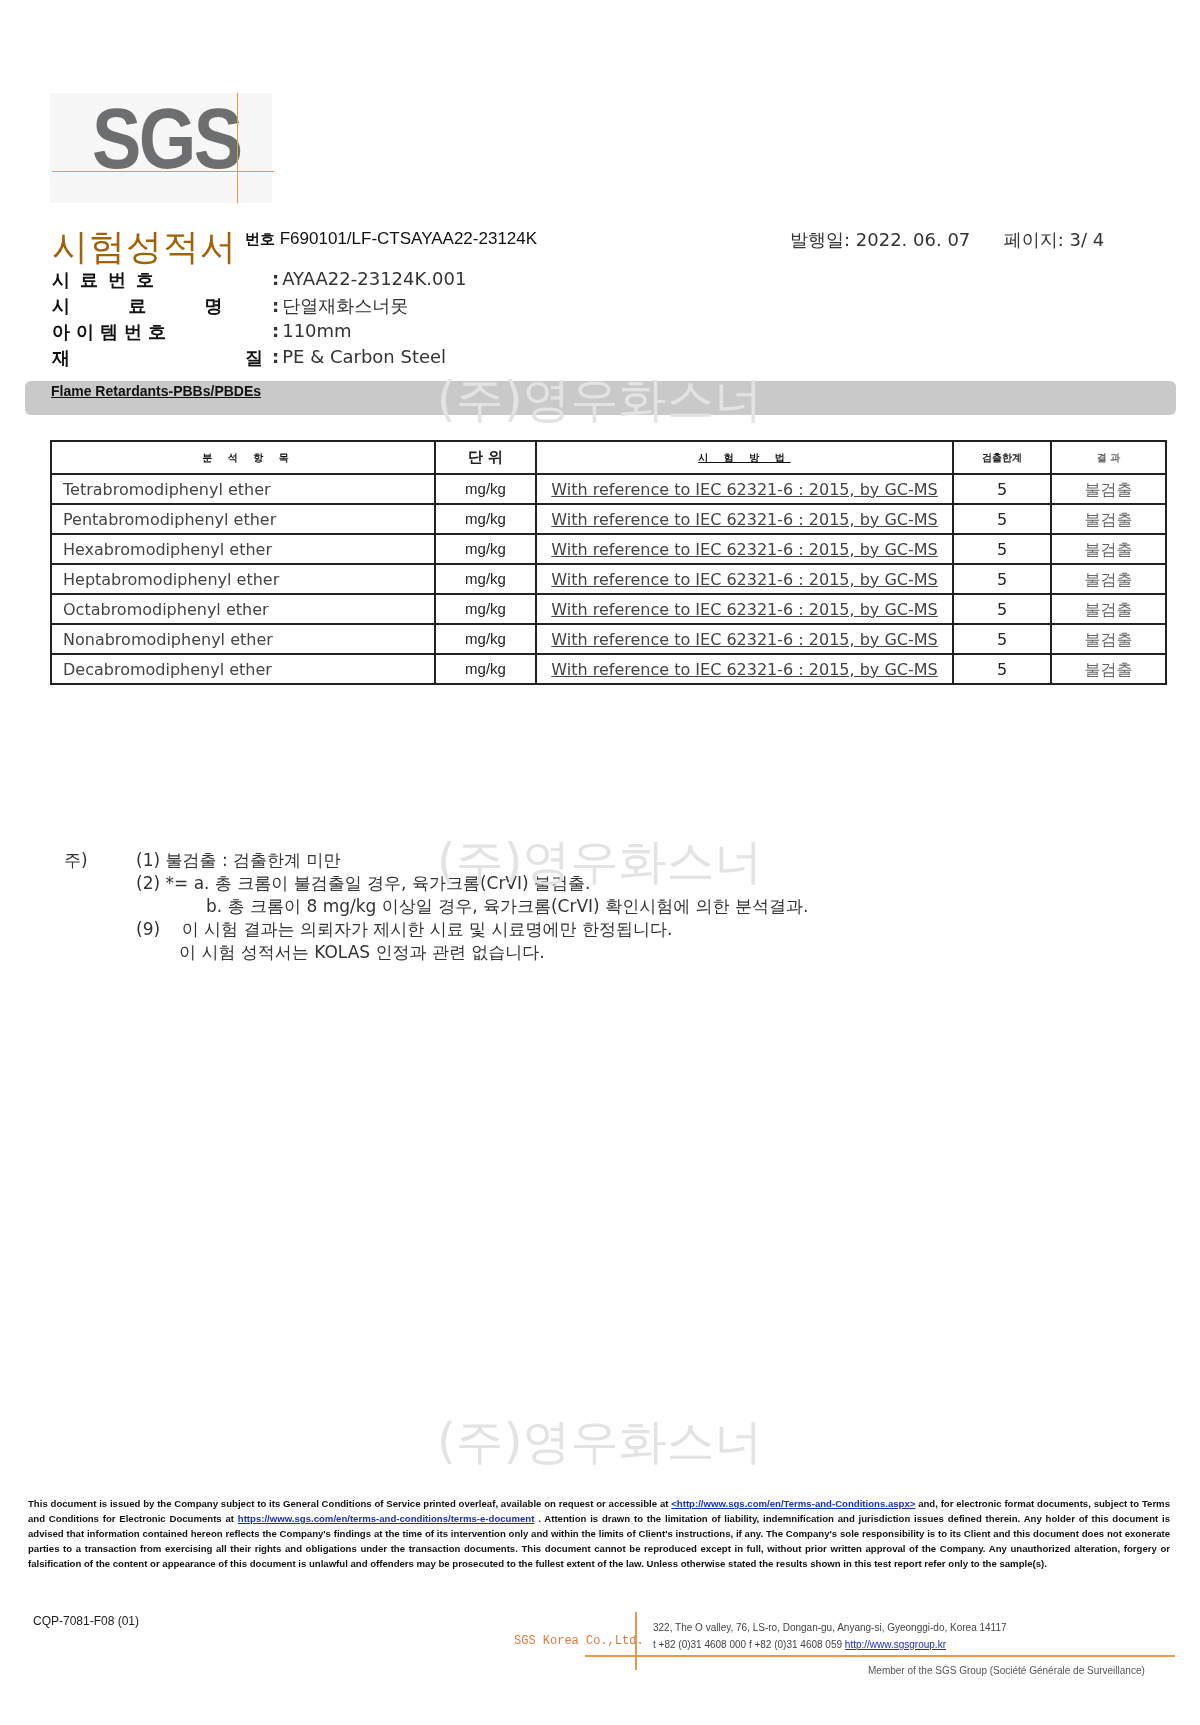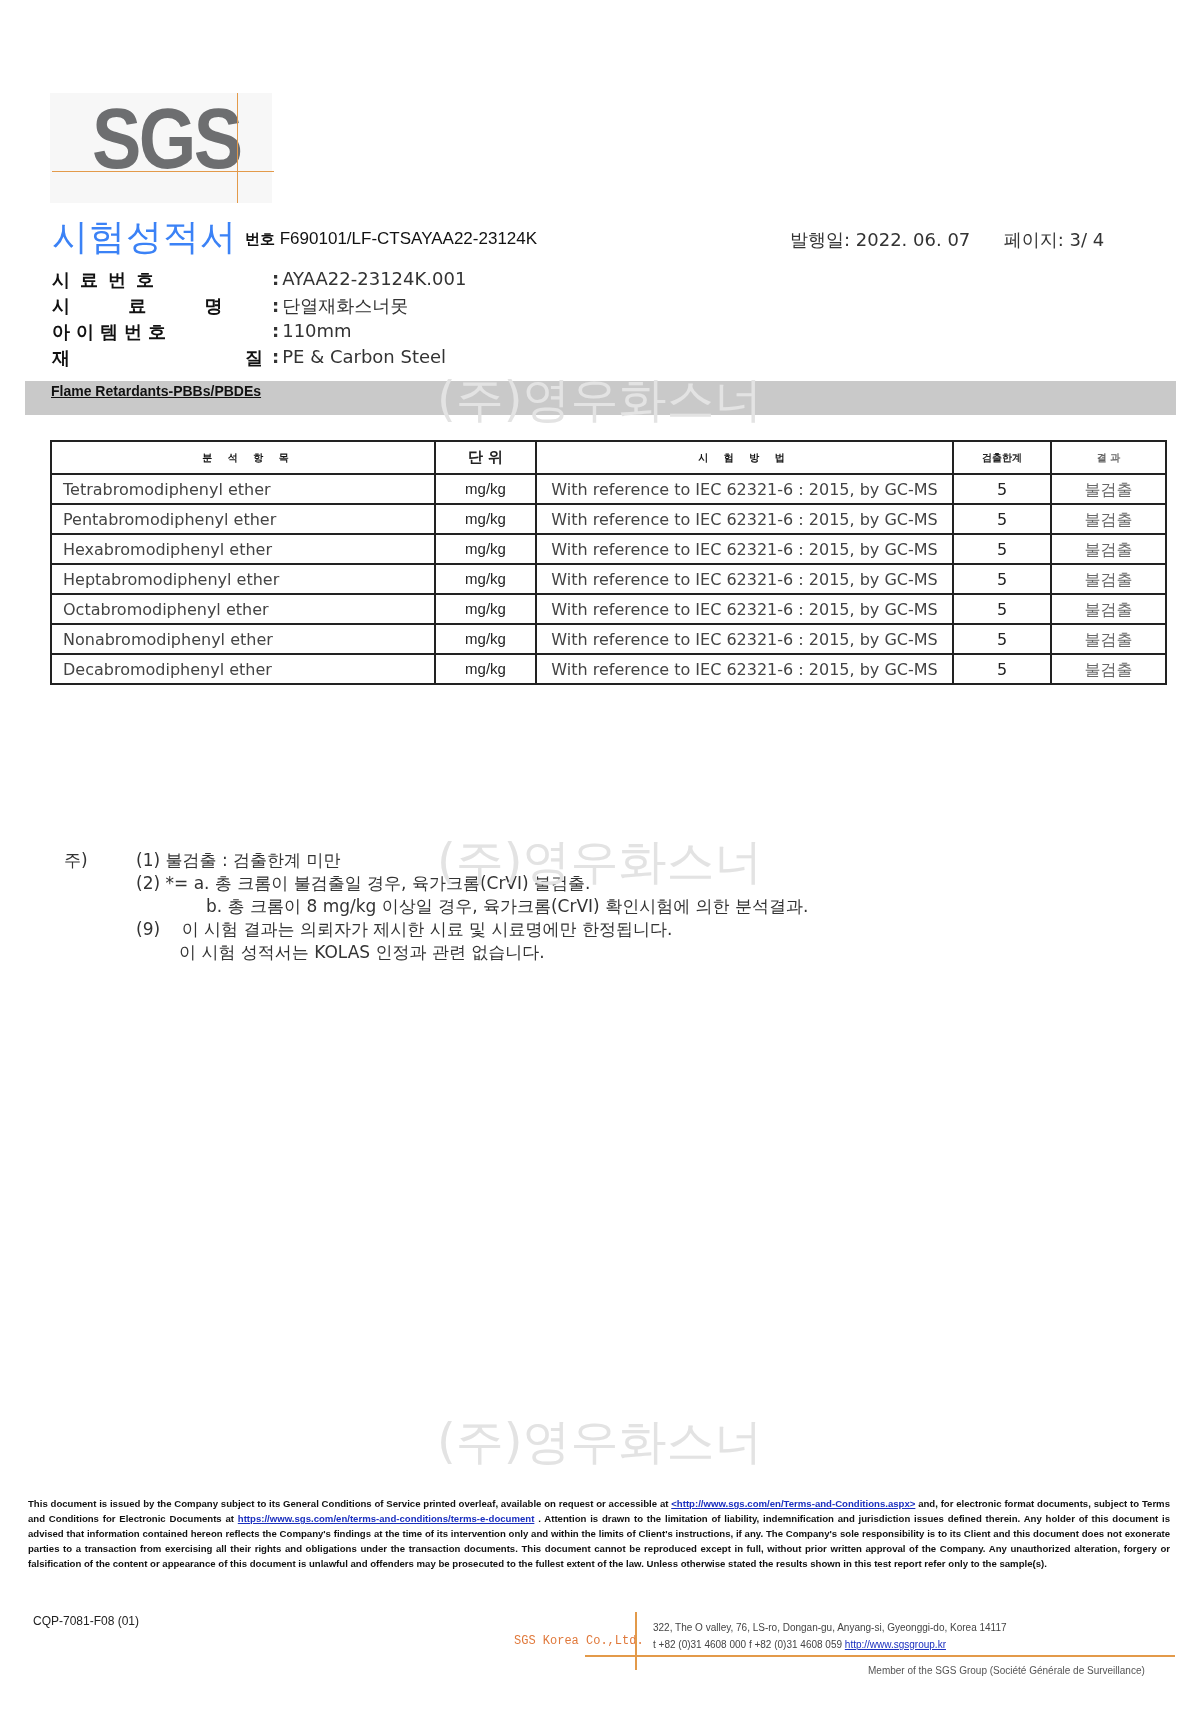--- a/index.html
+++ b/index.html
@@ -8,41 +8,41 @@
     font-family: "DejaVu Sans", "Liberation Sans", sans-serif; color: #222; overflow: hidden;
   }
   .abs { position: absolute; }
   
   .logo { left: 50px; top: 93px; width: 222px; height: 110px; background: #f7f7f7; }
   .logo-text { position: absolute; left: 42px; top: 2px; font-family: "Liberation Sans", sans-serif; font-weight: bold;
     font-size: 86px; color: #6d6e70; letter-spacing: -3px; transform: scaleX(0.86); transform-origin: left top; line-height: 1; }
   .logo-hline { position: absolute; left: 2px; top: 78px; width: 222px; height: 1px; background: #e39a4a; }
   .logo-vline { position: absolute; left: 187px; top: 0; width: 1px; height: 110px; background: #e39a4a; }
 
-  .title { left: 52px; top: 213px; font-size: 36px; font-weight: normal; color: #3b82f6; letter-spacing: 1px; }
+  .title { left: 52px; top: 223px; font-size: 36px; font-weight: normal; color: #a16207; letter-spacing: 1px; }
   .report-no { left: 245px; top: 229px; font-size: 17px; font-family: "Liberation Sans", sans-serif; color: #111; }
   .report-no .lbl { font-family: "DejaVu Sans", sans-serif; font-size: 15px; font-weight: bold; margin-top: 39px; }
   .issue-info { left: 790px; top: 228px; font-size: 18px; color: #333; }
 
   .meta-row { left: 52px; font-size: 18px; height: 26px; display: flex; }
   .meta-label { width: 220px; font-weight: bold; color: #111; letter-spacing: 10px; }
   .meta-value { font-size: 18px; color: #333; }
   .meta-value::before { content: ":"; margin-right: 3px; font-weight: bold; }
 
-  .section-bar { left: 25px; top: 381px; width: 1151px; height: 34px; background: #c9c9c9; }
+  .section-bar { left: 25px; top: 381px; width: 1151px; height: 34px; background: #c9c9c9; border-radius: 6px; }
   .section-title { position: absolute; left: 26px; top: 2px; font-size: 14px; font-weight: bold;
     font-family: "Liberation Sans", sans-serif; text-decoration: underline; color: #111; }
 
   table.results { position: absolute; left: 50px; top: 440px; width: 1117px; border-collapse: collapse; }
   table.results th, table.results td { border: 2px solid #222; }
   table.results th { height: 31px; font-size: 10px; font-weight: bold; color: #111; text-align: center; padding: 0; }
   table.results td { height: 30px; vertical-align: top; font-size: 16px; color: #444; padding: 5px 8px 0 8px; box-sizing: border-box; }
   .c-item { width: 371px; text-align: left; padding-left: 11px !important; }
   .c-unit { width: 99px; text-align: center; font-size: 15px !important; color: #222 !important; font-family: "Liberation Sans", sans-serif; }
-  .c-method { width: 415px; text-align: center; line-height: 20px; }
+  .c-method { width: 415px; text-align: center; line-height: 20px; text-decoration: underline; }
   .c-limit { width: 96px; text-align: center; color: #222 !important; }
   .c-result { text-align: center; color: #666 !important; }
 
   .notes { left: 64px; top: 849px; font-size: 17px; color: #333; line-height: 23px; }
   .note-row { display: flex; }
   .note-key { width: 72px; }
   .watermark { font-size: 48px; color: #e3e3e3; left: 437px; letter-spacing: 0px; pointer-events: none; }
 
   .disclaimer { left: 28px; top: 1496px; width: 1142px; font-size: 9.6px; font-weight: bold; line-height: 15px;
     text-align: justify; color: #111; font-family: "Liberation Sans", sans-serif; }

